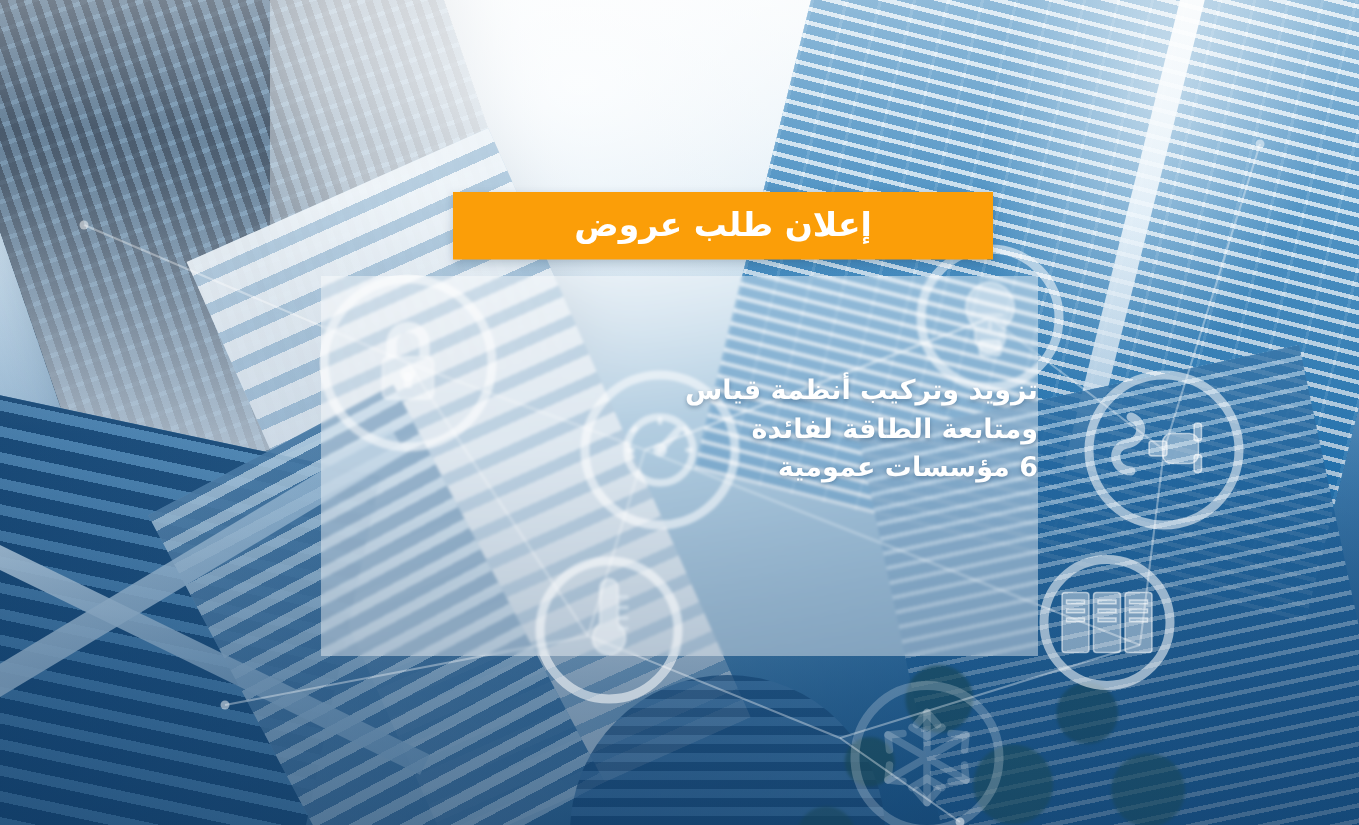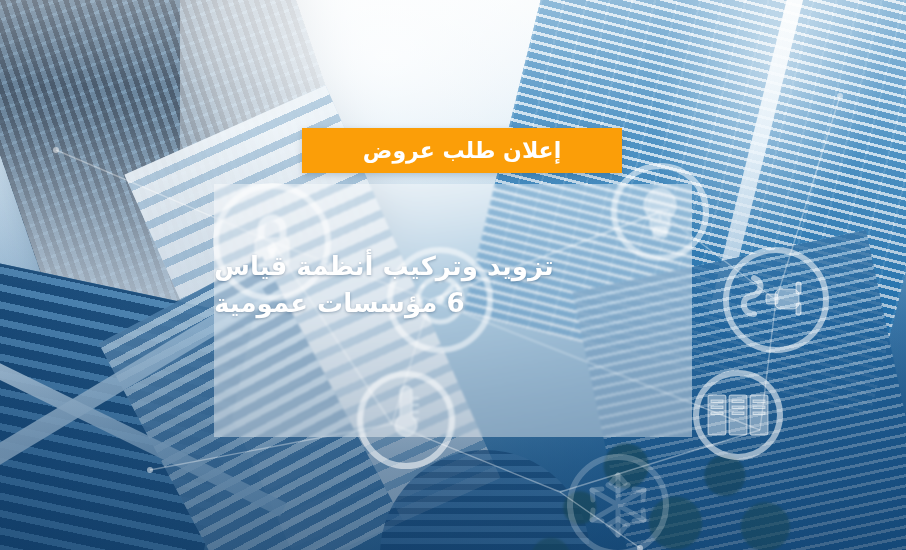--- a/index.html
+++ b/index.html
@@ -169,21 +169,21 @@
     height: 253px;
     background: rgba(255,255,255,0.42);
     backdrop-filter: blur(1px);
   }
 
   
   .ribbon {
     position: absolute;
     left: 302px;
     top: 128px;
-    width: 320px;
+    width: 360px;
     height: 45px;
     background: #FB9E08;
     display: flex;
     align-items: center;
     justify-content: center;
     box-shadow: 0 2px 6px rgba(20,50,80,0.22);
   }
   .ribbon-text {
     color: #ffffff;
     font-size: 22px;
@@ -192,23 +192,23 @@
     white-space: nowrap;
     line-height: 1;
   }
 
   
   .headline {
     position: absolute;
     left: 214px;
     top: 248px;
     width: 478px;
-    text-align: left;
+    text-align: right;
     color: #ffffff;
-    font-size: 26px;
+    font-size: 18px;
     font-weight: bold;
     line-height: 1.42;
     text-shadow: 0 1px 3px rgba(20,50,80,0.35);
   }
   .headline .ln { display: block; }
 </style>
 </head>
 <body>
 
 <div class="stage">
@@ -363,16 +363,17 @@
   </div>
 
   <div class="panel"></div>
 
   <div class="ribbon">
     <span class="ribbon-text">إعلان طلب عروض</span>
   </div>
 
   <div class="headline">
     <span class="ln">تزويد وتركيب أنظمة قياس</span>
+    <span class="ln">ومتابعة الطاقة لفائدة</span>
     <span class="ln">6 مؤسسات عمومية</span>
   </div>
 
 </div>
 
 </body></html>

